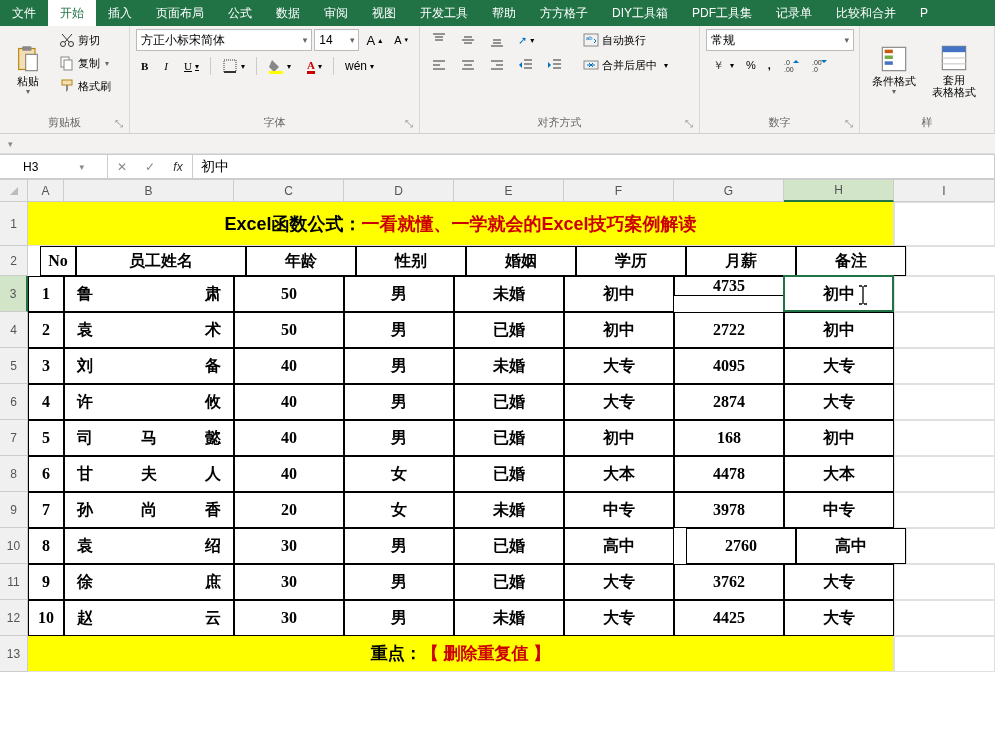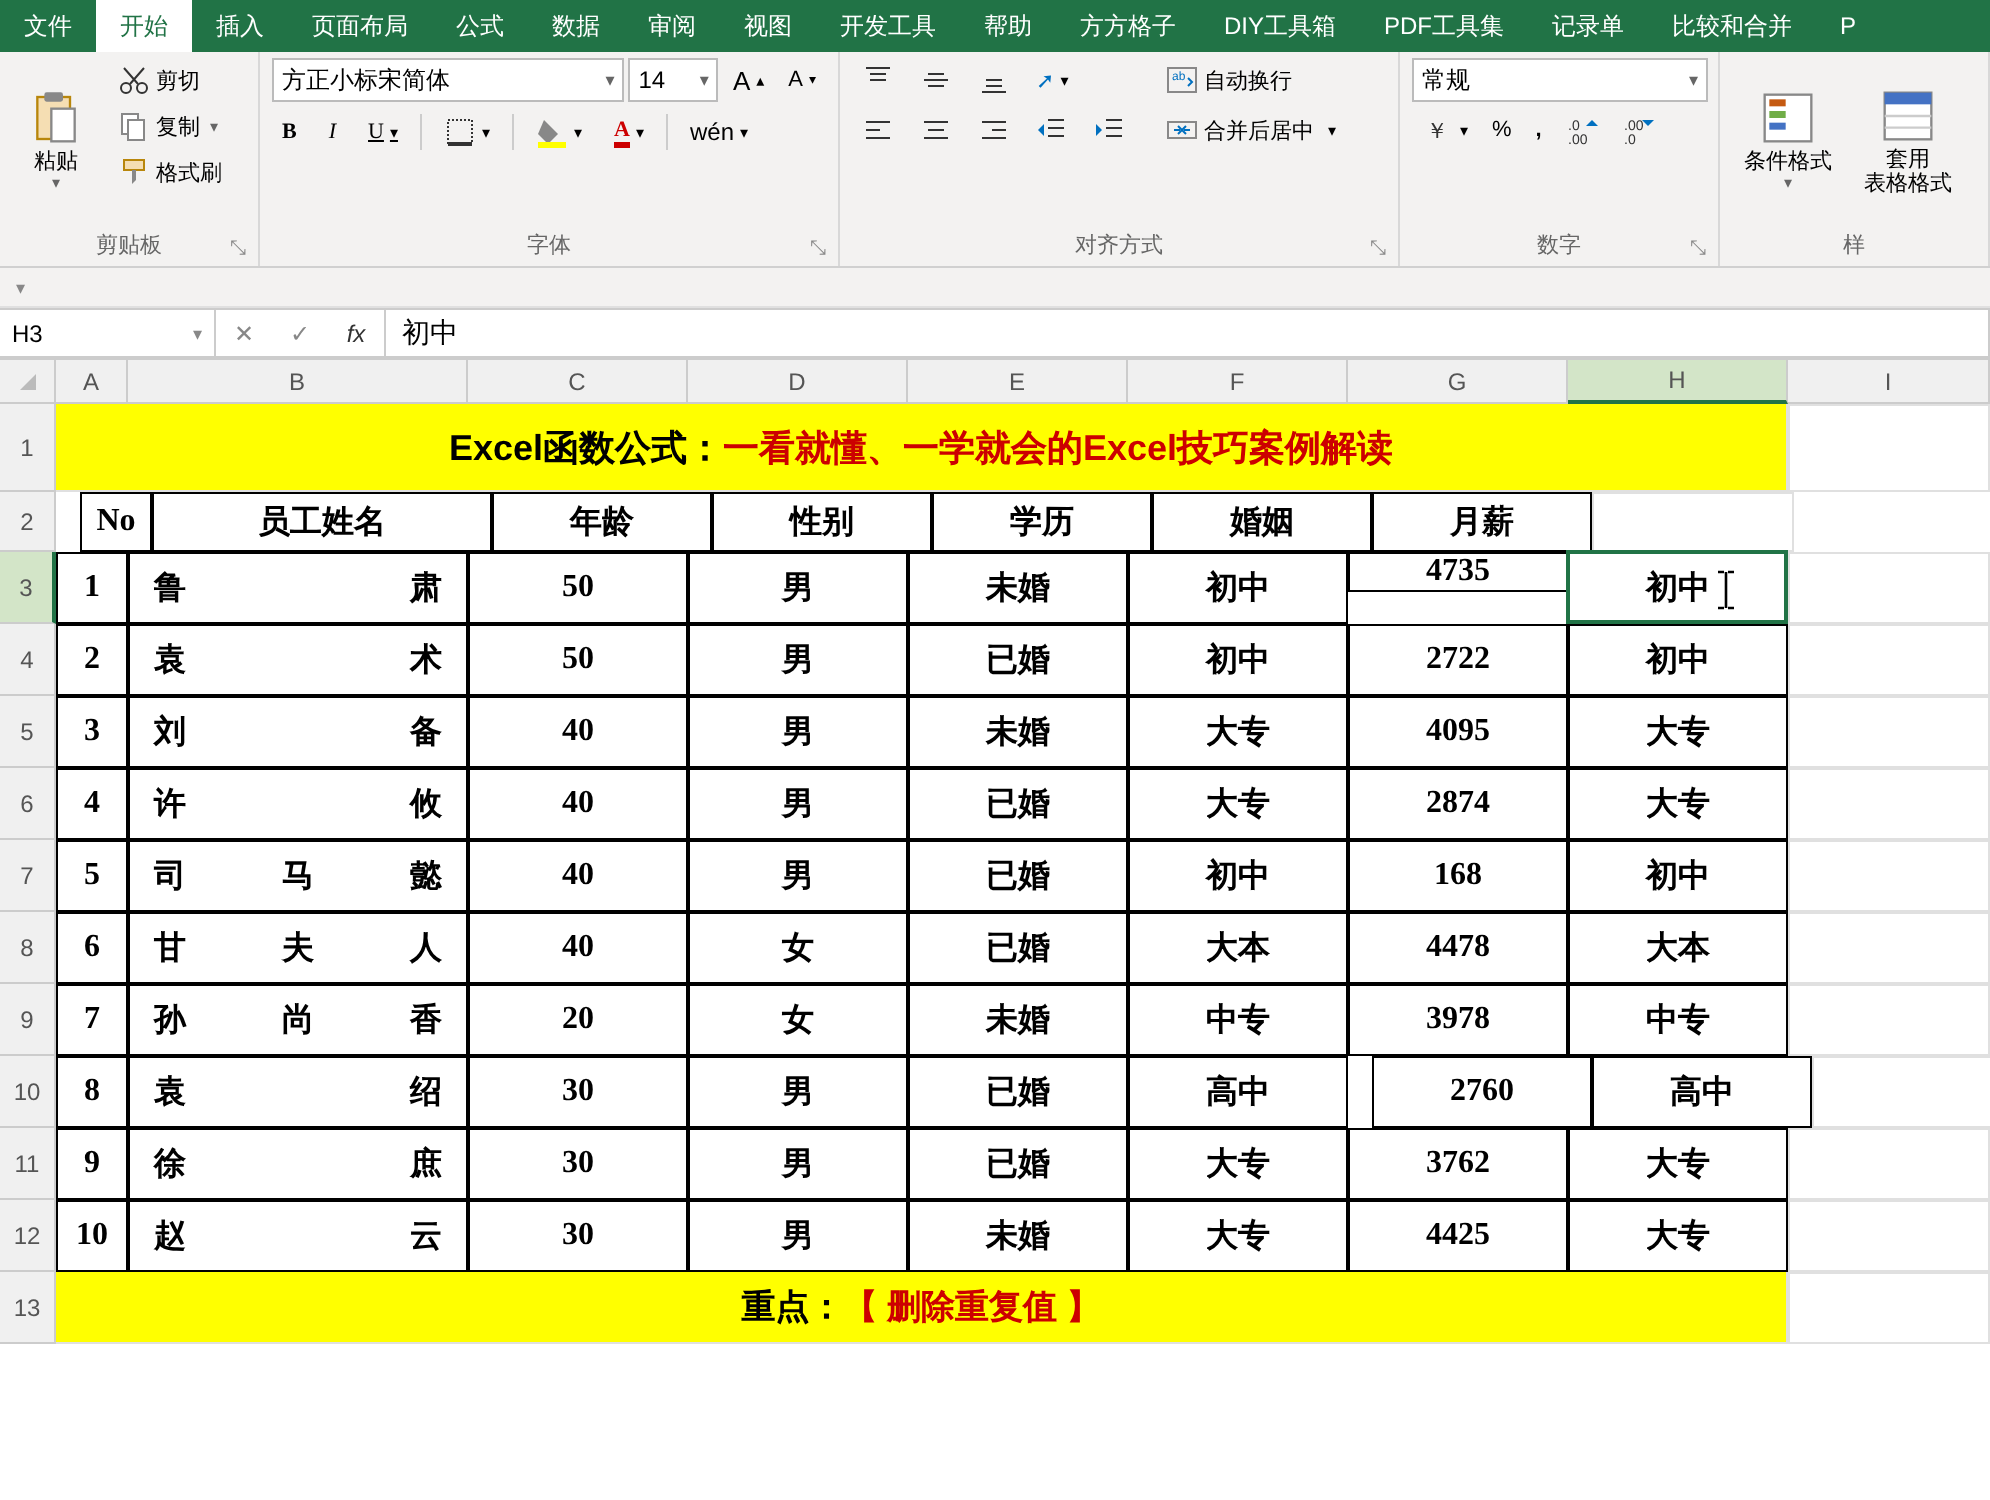--- a/index.html
+++ b/index.html
@@ -23,21 +23,21 @@
 .small-btn { padding: 2px 4px; cursor: pointer; display: flex; align-items: center; gap: 3px; border: 1px solid transparent; font-size: 11px; }
 .icon16 { width: 16px; height: 16px; display: inline-block; }
 
 .combo { height: 22px; border: 1px solid #bbb; background: #fff; display: flex; align-items: center; padding: 0 4px; font-size: 12px; }
 .combo .arrow { margin-left: auto; font-size: 9px; color: #666; }
 
 .qat { height: 20px; background: #f3f2f1; display: flex; align-items: center; padding: 0 8px; border-bottom: 1px solid #e0e0e0; }
 .qat .arrow { font-size: 9px; color: #888; }
 
 .formula-bar { height: 26px; display: flex; align-items: stretch; border-bottom: 1px solid #ccc; }
-.name-box { width: 108px; border: 1px solid #ccc; border-left: none; display: flex; align-items: center; padding: 0 6px; font-size: 12px; background: #fff; }
+.name-box { width: 108px; border: 1px solid #ccc; border-left: none; display: flex; align-items: center; padding: 0 23px; font-size: 12px; background: #fff; }
 .name-box .arrow { margin-left: auto; font-size: 9px; color: #888; }
 .fb-btns { display: flex; align-items: center; border: 1px solid #ccc; border-left: none; }
 .fb-btn { width: 28px; display: flex; align-items: center; justify-content: center; color: #888; cursor: pointer; height: 100%; }
 .fb-input { flex: 1; border: 1px solid #ccc; border-left: none; display: flex; align-items: center; padding: 0 8px; font-size: 14px; }
 
 .grid-area { display: flex; height: calc(750px - 26px - 108px - 20px - 26px); overflow: hidden; }
 .corner { width: 28px; height: 22px; background: #f0f0f0; border-right: 1px solid #ccc; border-bottom: 1px solid #ccc; display:flex; align-items:center; justify-content:center; }
 .corner::after { content: ""; border-left: 8px solid transparent; border-bottom: 8px solid #bbb; }
 .col-headers { display: flex; height: 22px; }
 .col-header { background: #f0f0f0; border-right: 1px solid #ccc; border-bottom: 1px solid #ccc; text-align: center; font-size: 12px; color: #555; display: flex; align-items: center; justify-content: center; }
@@ -390,23 +390,24 @@
               <span class="title-text1">Excel函数公式：</span>
               <span class="title-text2">一看就懂、一学就会的Excel技巧案例解读</span>
             </div>
             <div class="cell" style="width: 101px; background: rgb(255, 255, 255); border: 1px solid rgb(224, 224, 224);"></div>
           </div>
           <div class="data-row hdr-row" style="height: 30px; padding-left: 12px;">
             <div class="cell" style="width: 36px; height: 30px;">No</div>
             <div class="cell" style="width: 170px; height: 30px;">员工姓名</div>
             <div class="cell" style="width: 110px; height: 30px;">年龄</div>
             <div class="cell" style="width: 110px; height: 30px;">性别</div>
+            <div class="cell" style="width: 110px; height: 30px;">婚姻</div>
             <div class="cell" style="width: 110px; height: 30px;">学历</div>
-            <div class="cell" style="width: 110px; height: 30px;">婚姻</div>
             <div class="cell" style="width: 110px; height: 30px;">月薪</div>
+            <div class="cell" style="width: 110px; height: 30px;">备注</div>
             <div class="cell" style="width: 101px; border: 1px solid rgb(224, 224, 224);"></div>
           </div>
           <div class="data-row body-row" style="height: 36px;">
             <div class="cell" style="width: 36px; height: 36px;">1</div>
             <div class="cell name-cell" style="width: 170px; height: 36px;">
               <span>鲁</span>
               <span></span>
               <span>肃</span>
             </div>
             <div class="cell" style="width: 110px; height: 36px;">50</div>

